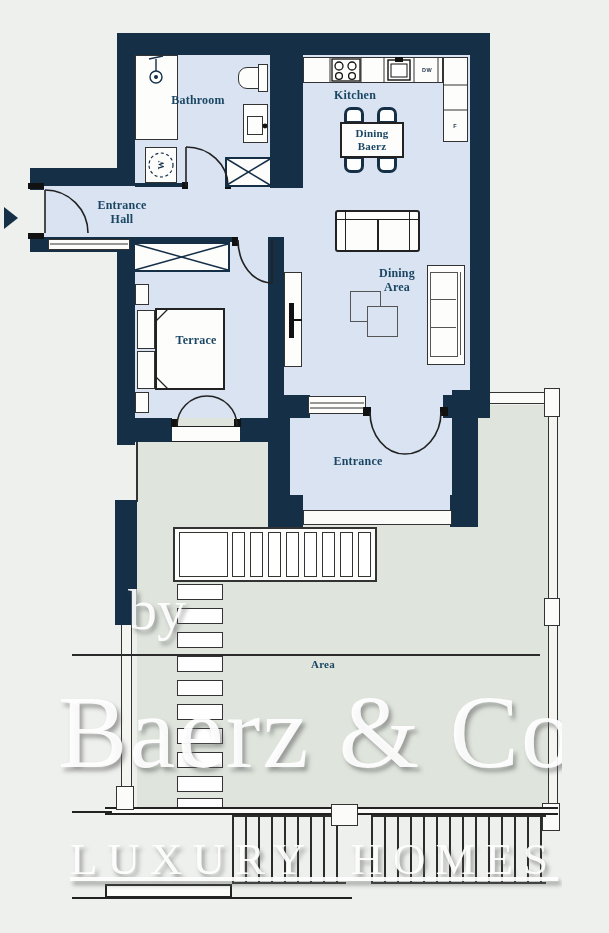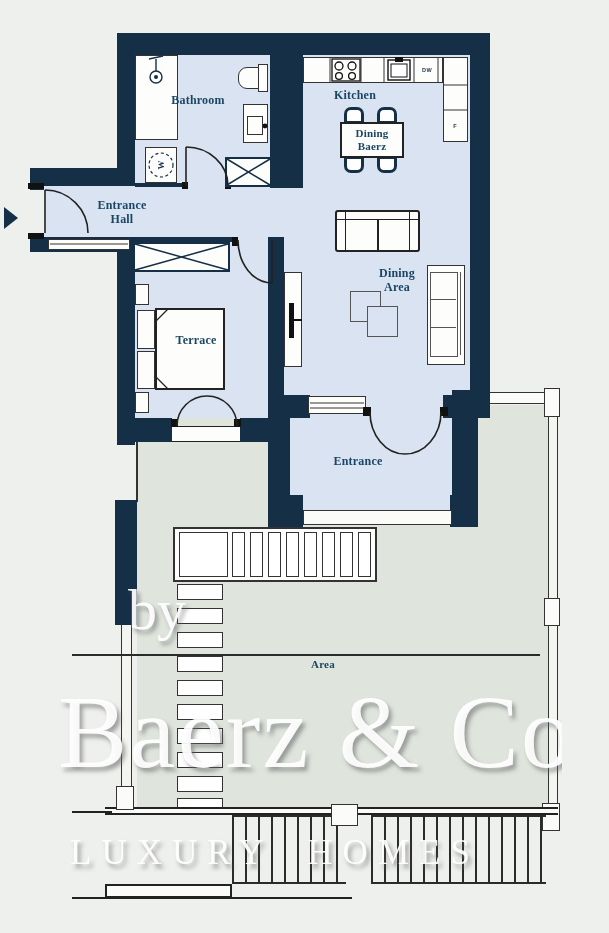--- a/index.html
+++ b/index.html
@@ -249,14 +249,14 @@
 Area</div>
   <div class="abs rlabel" style="left:196px;top:341px;">Terrace</div>
   <div class="abs rlabel" style="left:358px;top:462px;">Entrance</div>
   <div class="abs rlabel" style="left:323px;top:664px;font-size:11px;">Area</div>
   <div class="abs tinylabel" style="left:427px;top:70px;">DW</div>
   <div class="abs tinylabel" style="left:455px;top:126px;">F</div>
   <div class="abs" style="left:161px;top:165px;color:var(--wall);font-weight:bold;font-size:9px;transform:translate(-50%,-50%) rotate(-90deg);">W</div>
 
   <div class="wm" style="left:58px;top:672px;font-size:104px;letter-spacing:2px;">Baerz &amp; Co</div>
   <div class="wm" style="left:128px;top:576px;font-size:58px;">by</div>
-  <div class="wm" style="left:70px;top:833px;font-size:35px;letter-spacing:10px;word-spacing:16px;">LUXURY HOMES</div>
+  <div class="wm" style="left:70px;top:833px;font-size:45px;letter-spacing:10px;word-spacing:16px;text-decoration:underline;">LUXURY HOMES</div>
 </div>
 
 </body></html>

